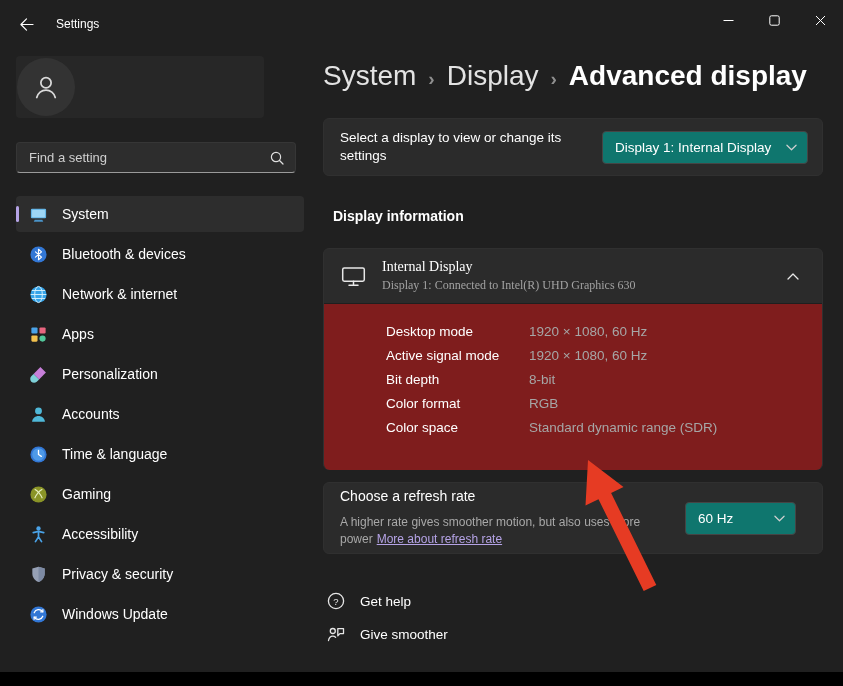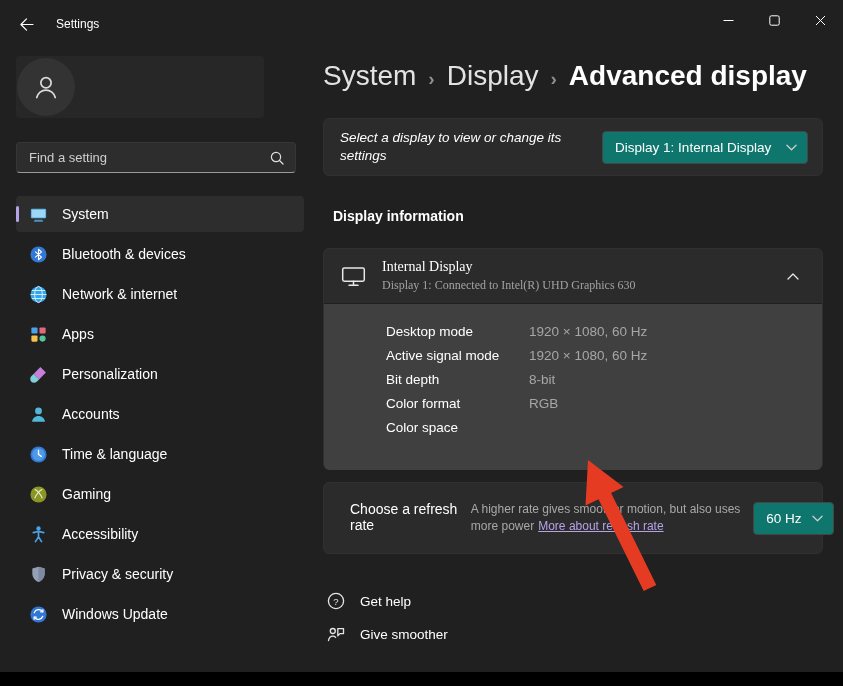--- a/index.html
+++ b/index.html
@@ -31,41 +31,41 @@
 
 
 .main{position:absolute;left:323px;top:48px;width:520px;height:624px;}
 .breadcrumb{position:absolute;left:0;top:12px;display:flex;align-items:center;gap:12px;font-size:28px;white-space:nowrap;}
 .crumb{color:#e3e3e3;font-weight:400;}
 .crumb.current{color:#fff;font-weight:700;}
 .crumb-sep{color:#8f8f8f;font-size:19px;padding-top:5px;}
 
 .card{position:absolute;left:0;width:500px;background:#2b2b2b;border:1px solid #303030;border-radius:6px;}
 .card-select{top:70px;height:58px;display:flex;align-items:center;padding:0 14px 0 16px;}
-.select-label{width:268px;font-size:13.5px;line-height:1.35;font-style:italic;}
+.select-label{width:268px;font-size:13.5px;line-height:1.35;}
 .dropdown{margin-left:auto;height:33px;background:#0f766e;border:1px solid #454545;border-radius:4px;display:flex;align-items:center;justify-content:space-between;padding:0 10px 0 12px;font-size:13.5px;gap:10px;}
 .dd-value{white-space:nowrap;}
 .dd-chevron{display:flex;}
 
 .section-title{position:absolute;left:10px;top:160px;font-size:14px;font-weight:700;}
 
 .card-info{top:200px;height:222px;}
 .info-header{height:54px;display:flex;align-items:center;padding:0 12px 0 17px;gap:16px;font-family:Liberation Serif, serif;}
 .info-titles{display:flex;flex-direction:column;gap:3px;}
 .info-name{font-size:14px;}
 .info-sub{font-size:12px;color:#a2a2a2;}
 .expander-btn{margin-left:auto;width:34px;height:34px;display:flex;align-items:center;justify-content:center;border-radius:4px;}
-.info-body{border-top:1px solid #1f1f1f;background:#404040;border-radius:0 0 6px 6px;padding:15px 16px 8px 62px;height:167px;}
+.info-body{border-top:1px solid #1f1f1f;background:#7f1d1d;border-radius:0 0 6px 6px;padding:15px 16px 8px 62px;height:167px;}
 .info-row{display:flex;height:24px;align-items:center;font-size:13.5px;}
 .info-lbl{width:143px;color:#fff;}
 .info-val{color:#a6a6a6;}
 .adapter-link{display:inline-block;margin-top:7px;font-size:13.5px;color:var(--accent);}
 
 .card-refresh{top:434px;height:72px;display:flex;align-items:center;padding:0 26px 0 16px;}
-.refresh-text{display:flex;flex-direction:row;gap:10px;margin-left:10px;}
+.refresh-text{display:flex;flex-direction:column;gap:10px;}
 .refresh-title{font-size:14px;}
 .refresh-desc{font-size:12px;color:#a8a8a8;width:345px;line-height:1.45;}
 .refresh-link{color:var(--accent);margin-left:4px;}
 
 .footer{position:absolute;left:4px;top:540px;}
 .footer-row{display:flex;align-items:center;gap:15px;height:26px;margin-bottom:7px;font-size:13.5px;}
 .footer-icon{width:18px;display:flex;}
 
 .annotation{position:absolute;left:0;top:0;width:843px;height:686px;pointer-events:none;z-index:50;}
 .bottom-strip{position:absolute;left:0;bottom:0;width:843px;height:14px;background:#000;}
@@ -280,20 +280,21 @@
       <div class="info-row">
         <span class="info-lbl">Bit depth</span>
         <span class="info-val">8-bit</span>
       </div>
       <div class="info-row">
         <span class="info-lbl">Color format</span>
         <span class="info-val">RGB</span>
       </div>
       <div class="info-row">
         <span class="info-lbl">Color space</span>
+        <span class="info-val">Standard dynamic range (SDR)</span>
       </div>
     </div>
   </section>
 
   <section class="card card-refresh">
     <div class="refresh-text">
       <span class="refresh-title">Choose a refresh rate</span>
       <span class="refresh-desc"><span>A higher rate gives smoother motion, but also uses more power</span><a class="refresh-link" href="#">More about refresh rate</a></span>
     </div>
     <div class="dropdown" style="width:115px">

